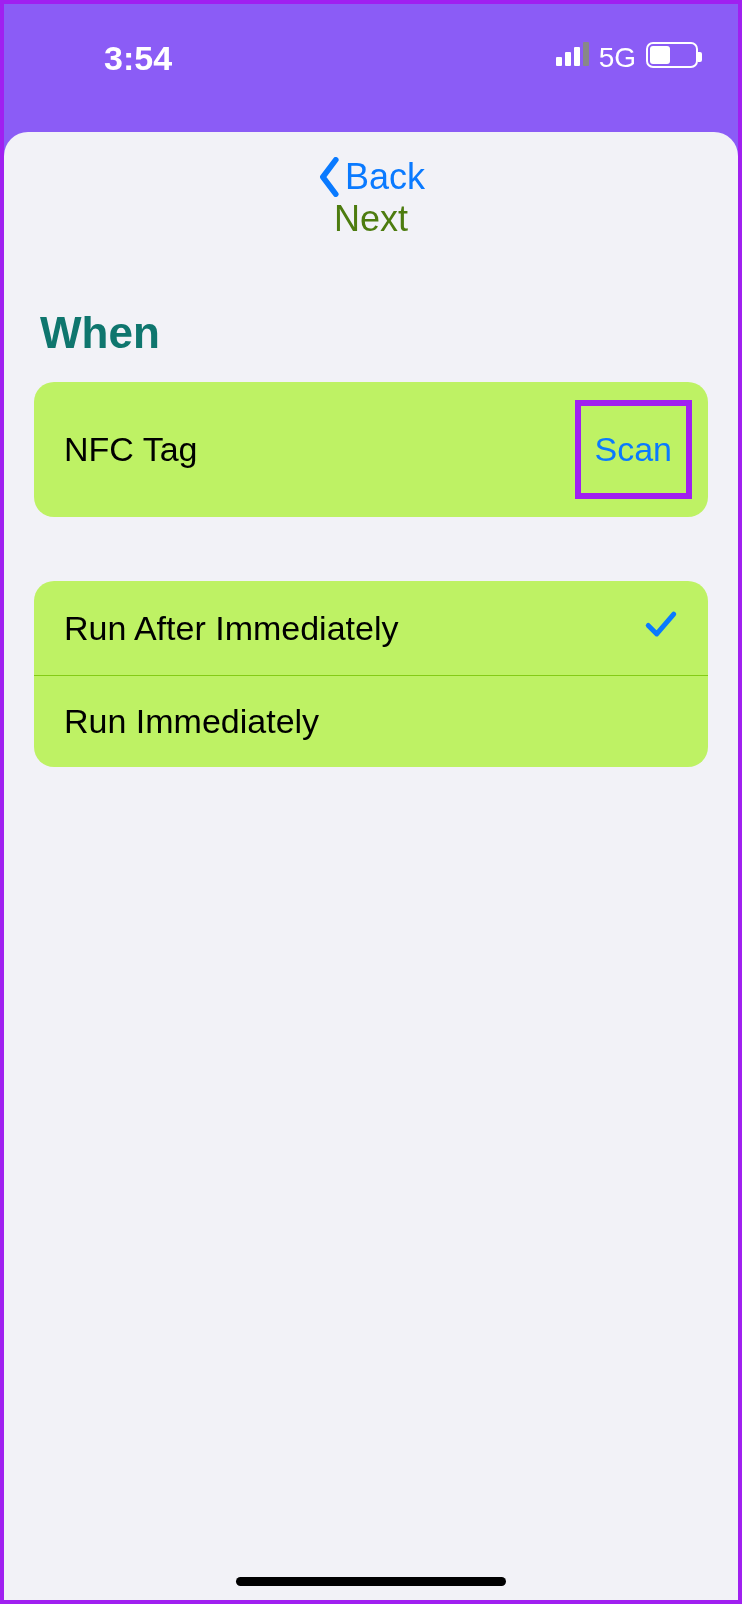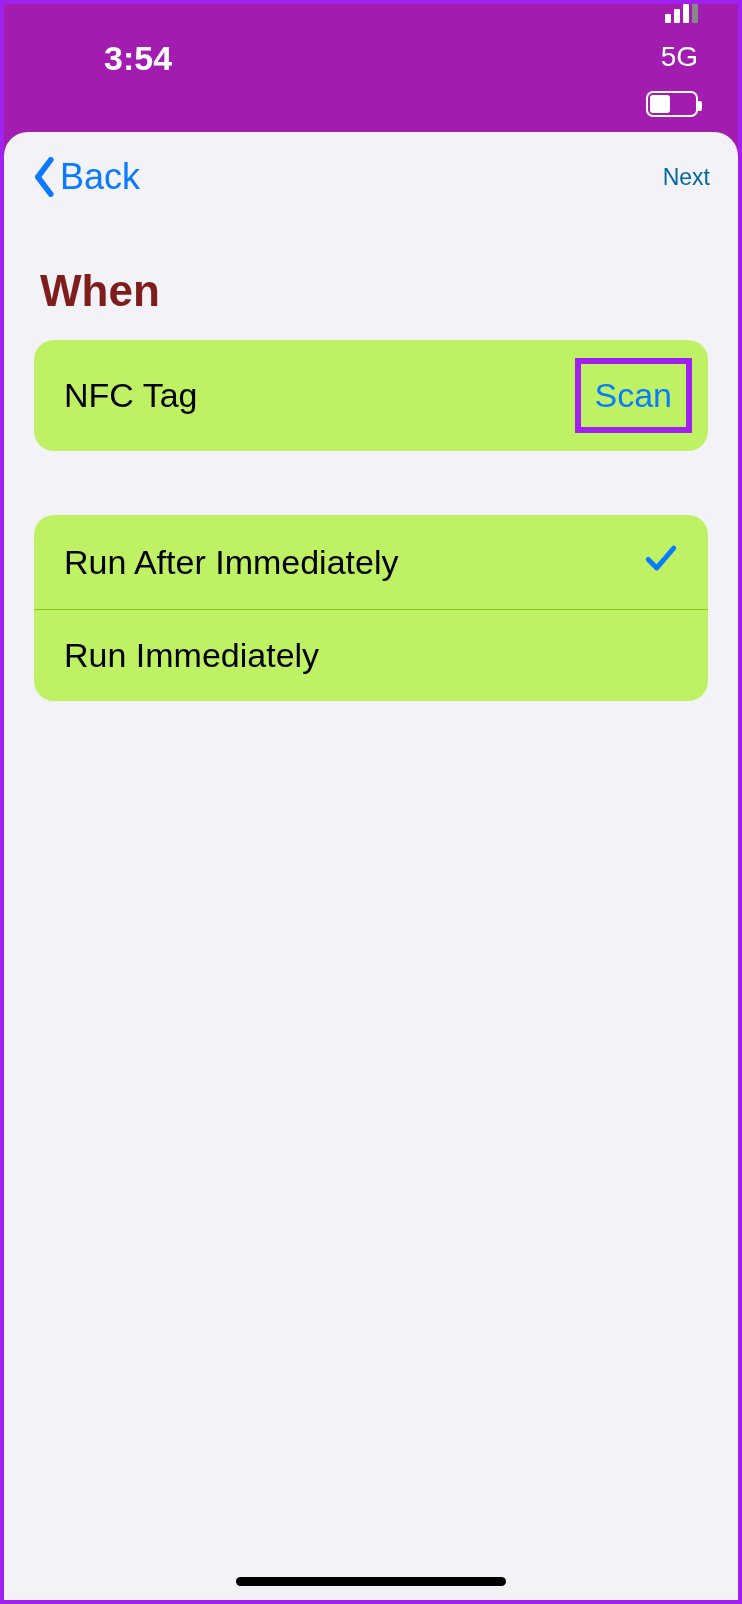--- a/index.html
+++ b/index.html
@@ -7,44 +7,43 @@
   body {
     font-family: -apple-system, "SF Pro Text", "Helvetica Neue", Arial, sans-serif;
     background: #ffffff;
     position: relative;
     overflow: hidden;
     border: 4px solid #a020f0;
   }
 
   
   .black-top {
-    background: #a21caf;
+    background: #8b5cf6;
     height: 165px;
     width: 100%;
     position: relative;
   }
 
   .status-bar {
     display: flex;
     justify-content: space-between;
     align-items: center;
     padding: 28px 40px 0;
     color: #fff;
     height: 80px;
   }
   .status-time {
     font-size: 34px;
     font-weight: 600;
     margin-left: 60px;
   }
   .status-right {
     display: flex;
-    align-items: flex-end;
-    gap: 18px;
-    flex-direction: column;
+    align-items: flex-start;
+    gap: 10px;
   }
   .signal-bars {
     display: flex;
     align-items: flex-end;
     gap: 3px;
     height: 24px;
   }
   .signal-bars span {
     width: 6px;
     background: #fff;
@@ -94,39 +93,40 @@
     left:0; right:0; bottom:0;
     background:#f2f2f7;
     border-radius:24px 24px 0 0;
   }
 
   .nav {
     display:flex;
     justify-content:space-between;
     align-items:center;
     padding: 24px 28px 12px;
+    flex-direction: column;
   }
   .nav-back {
     display:flex;
     align-items:center;
     gap:2px;
     color:#0a7aff;
     font-size:36px;
   }
   .nav-back svg { width:26px; height:40px; }
   .nav-next {
-    color:#0369a1;
-    font-size:23px;
+    color:#4d7c0f;
+    font-size:36px;
     font-weight:400;
   }
 
   .section-title {
     font-size:44px;
     font-weight:700;
-    color:#7f1d1d;
+    color:#0f766e;
     padding: 56px 36px 24px;
   }
 
   .card {
     background:#bef264;
     border-radius:20px;
     margin: 0 30px;
     overflow:hidden;
   }
   .card + .card { margin-top: 64px; }
@@ -141,21 +141,21 @@
   }
   .row + .row {
     border-top:1px solid #84cc16;
   }
   .row-action {
     color:#0a7aff;
     font-size:34px;
   }
   .scan-wrap{
     border:6px solid #a020f0;
-    padding: 12px 14px;
+    padding: 24px 14px;
     margin:-8px -14px;
   }
   .check-icon svg {
     width:34px; height:34px;
   }
 
   .home-indicator {
     position:absolute;
     bottom:14px;
     left:50%;

